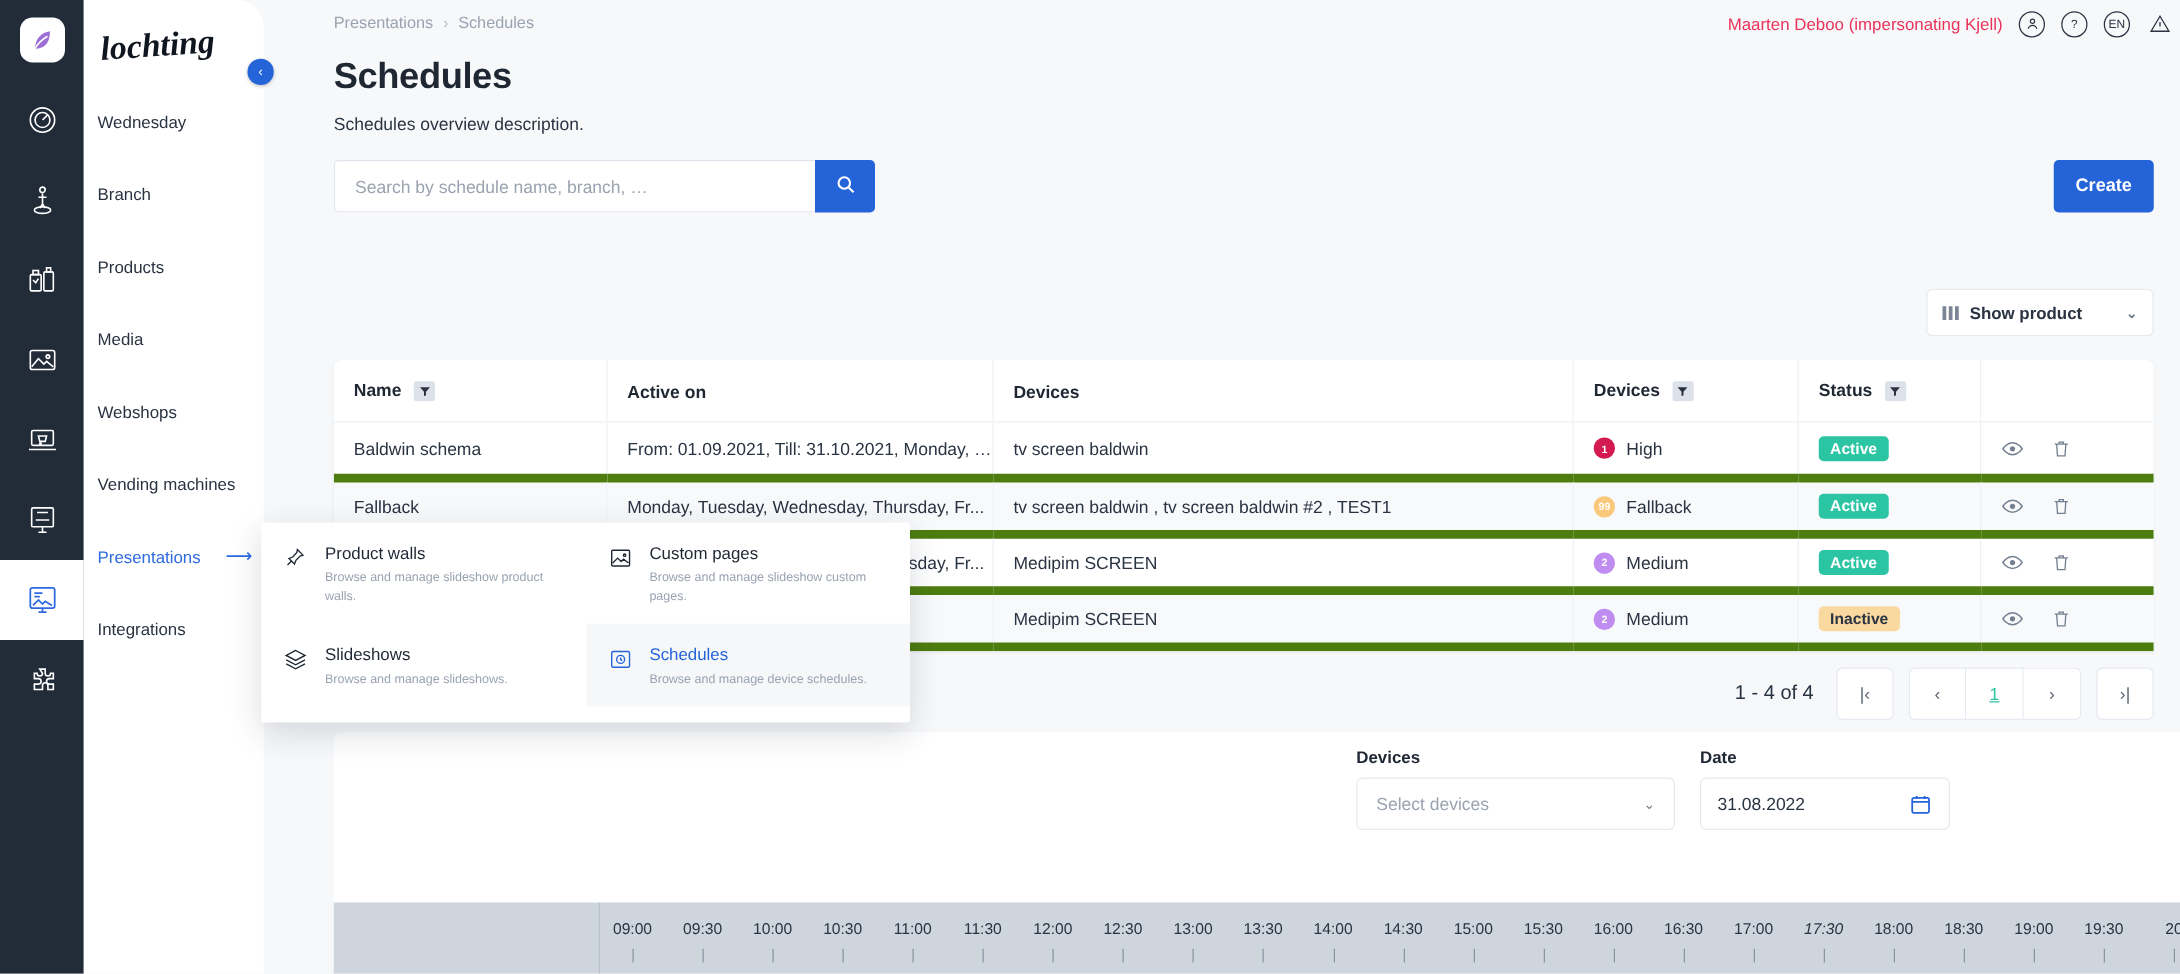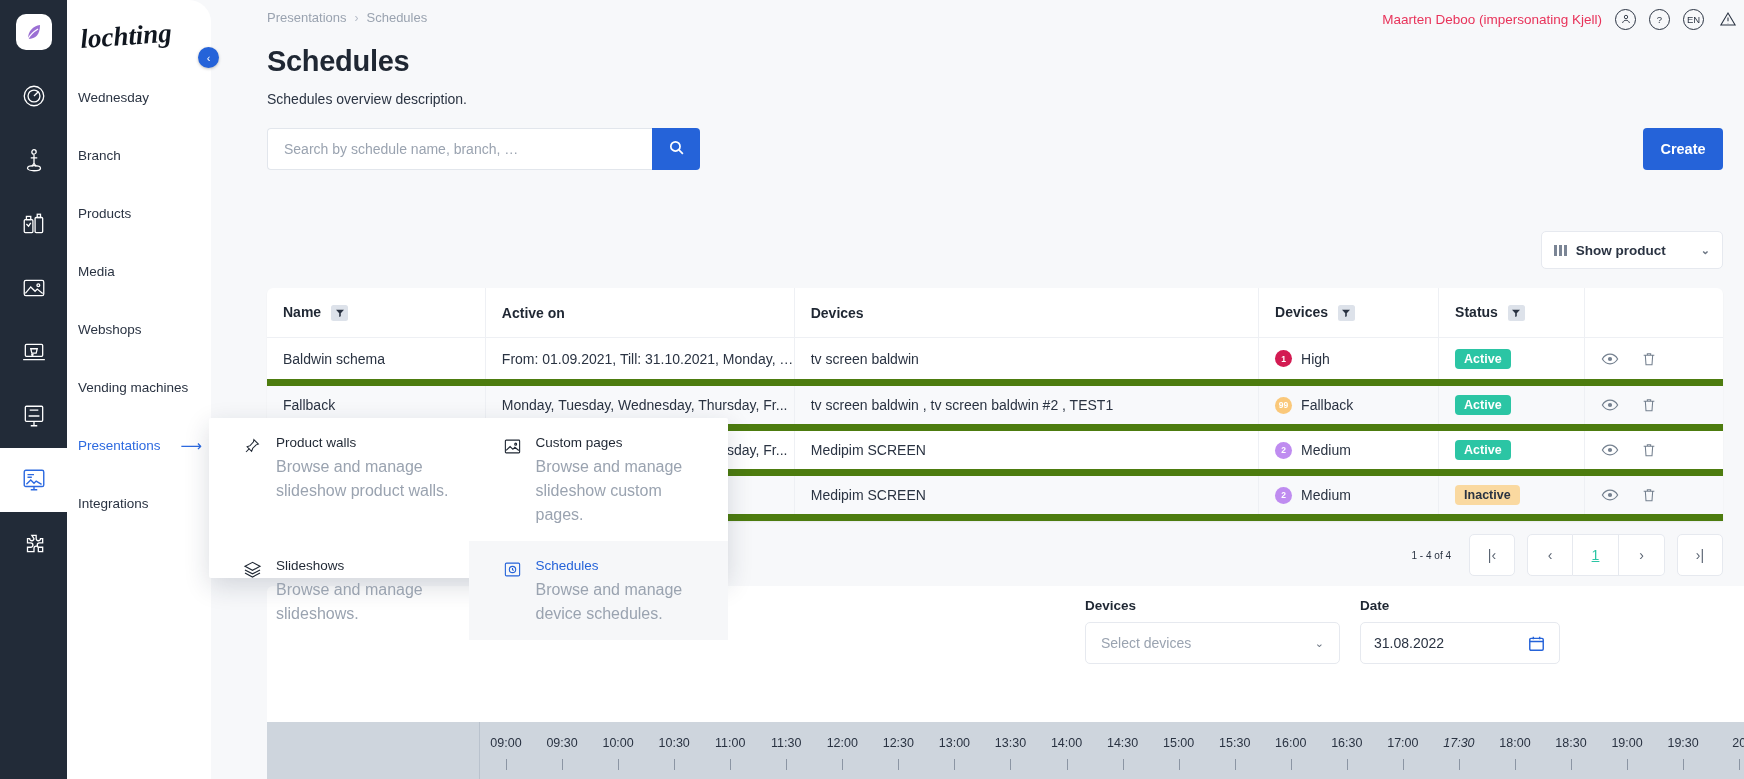--- a/index.html
+++ b/index.html
@@ -154,21 +154,21 @@
     display: inline-block; padding: 3px 9px; border-radius: 4px;
     font-size: 12.5px; font-weight: bold;
   }
   .act-cell { display: flex; align-items: center; gap: 22px; color: #74808f; }
   .act-cell span { cursor: pointer; display:flex; }
 
   
   .pager {
     position: absolute; right: 21px; top: 534px; display: flex; align-items: center; gap: 12px;
   }
-  .pager-count { font-size: 10px; color: #2a3342; margin-right: 6px; }
+  .pager-count { font-size: 16px; color: #2a3342; margin-right: 6px; }
   .pg-group { display: flex; }
   .pg-btn {
     width: 46px; height: 42px; background: #fff; border: 1px solid #e6e9ef;
     display: flex; align-items: center; justify-content: center;
     font-size: 14px; color: #5a6472; cursor: pointer;
   }
   .pg-solo { border-radius: 5px; }
   .pg-group .pg-btn:first-child { border-radius: 5px 0 0 5px; }
   .pg-group .pg-btn:last-child { border-radius: 0 5px 5px 0; }
   .pg-group .pg-btn + .pg-btn { border-left: none; }
@@ -203,27 +203,27 @@
   .tick { position: absolute; top: 14px; font-size: 12.5px; color: #2a3342; transform: translateX(-50%); white-space: nowrap; }
   .tick-mark { position: absolute; top: 37px; width: 1px; height: 11px; background: #8b95a3; }
 
   
   .menu {
     position: absolute; left: 209px; top: 418px; width: 519px; height: 160px;
     background: #fff; box-shadow: 0 8px 26px rgba(25,35,60,.16); z-index: 9;
     border-radius: 2px;
   }
   .menu-grid { display: grid; grid-template-columns: 1fr 1fr; }
-  .menu-item { padding: 17px 18px 14px 34px; display: flex; gap: 13px; cursor: pointer; }
+  .menu-item { padding: 17px 18px 14px 18px; display: flex; gap: 13px; cursor: pointer; }
   .menu-item.hl { background: #f6f7f9; }
   .mi-icon { flex: 0 0 auto; color: #1f2733; width: 20px; display:flex; padding-top:2px; }
   .menu-item.hl .mi-icon { color: #2563d9; }
   .mi-title { font-size: 13.5px; color: #1f2733; margin-bottom: 5px; }
   .menu-item.hl .mi-title { color: #2563d9; }
-  .mi-desc { font-size: 16px; color: #9aa3b0; line-height: 1.5; max-width: 192px; }
+  .mi-desc { font-size: 10px; color: #9aa3b0; line-height: 1.5; max-width: 192px; }
 </style>
 </head>
 <body>
 
 <div id="app">
 
   <div class="rail">
     <div class="rail-logo">
       <div class="logo-badge">
         <svg width="24" height="24" viewBox="0 0 24 24">

